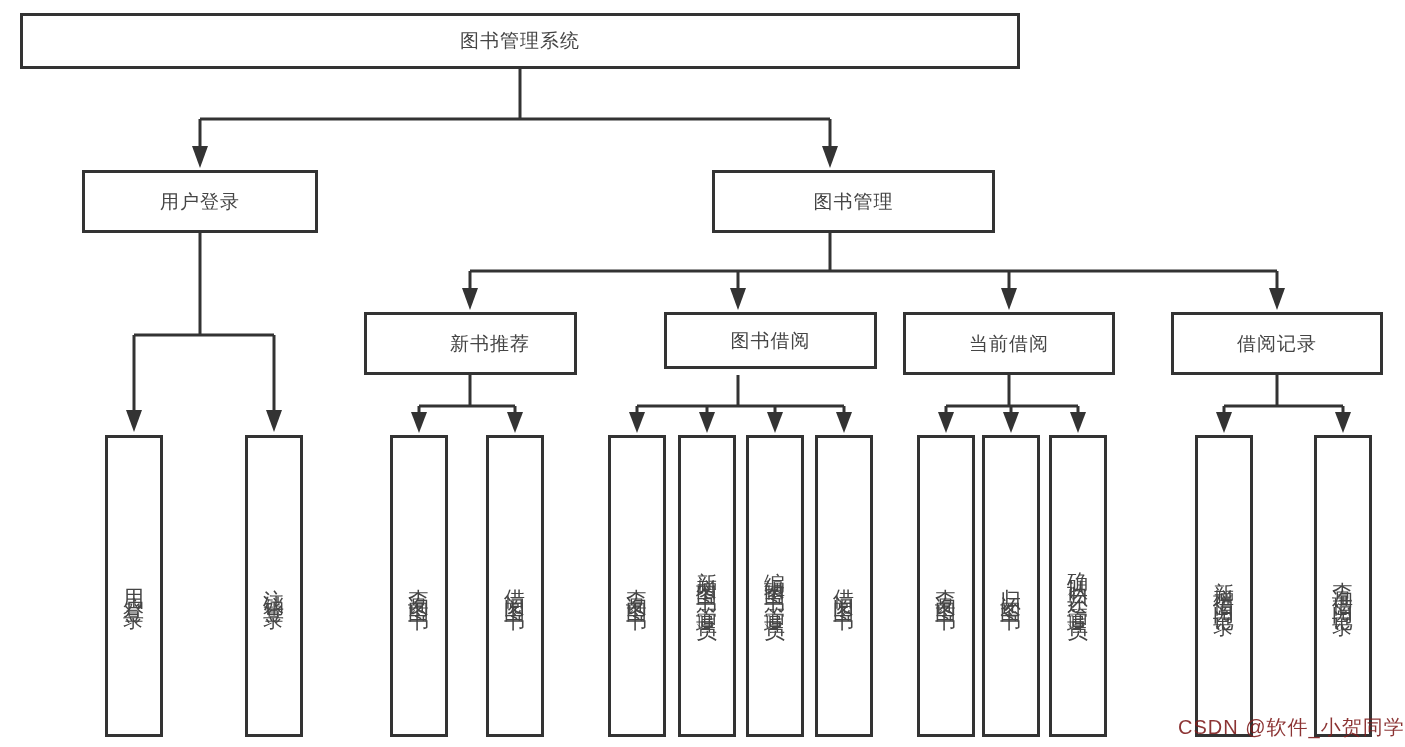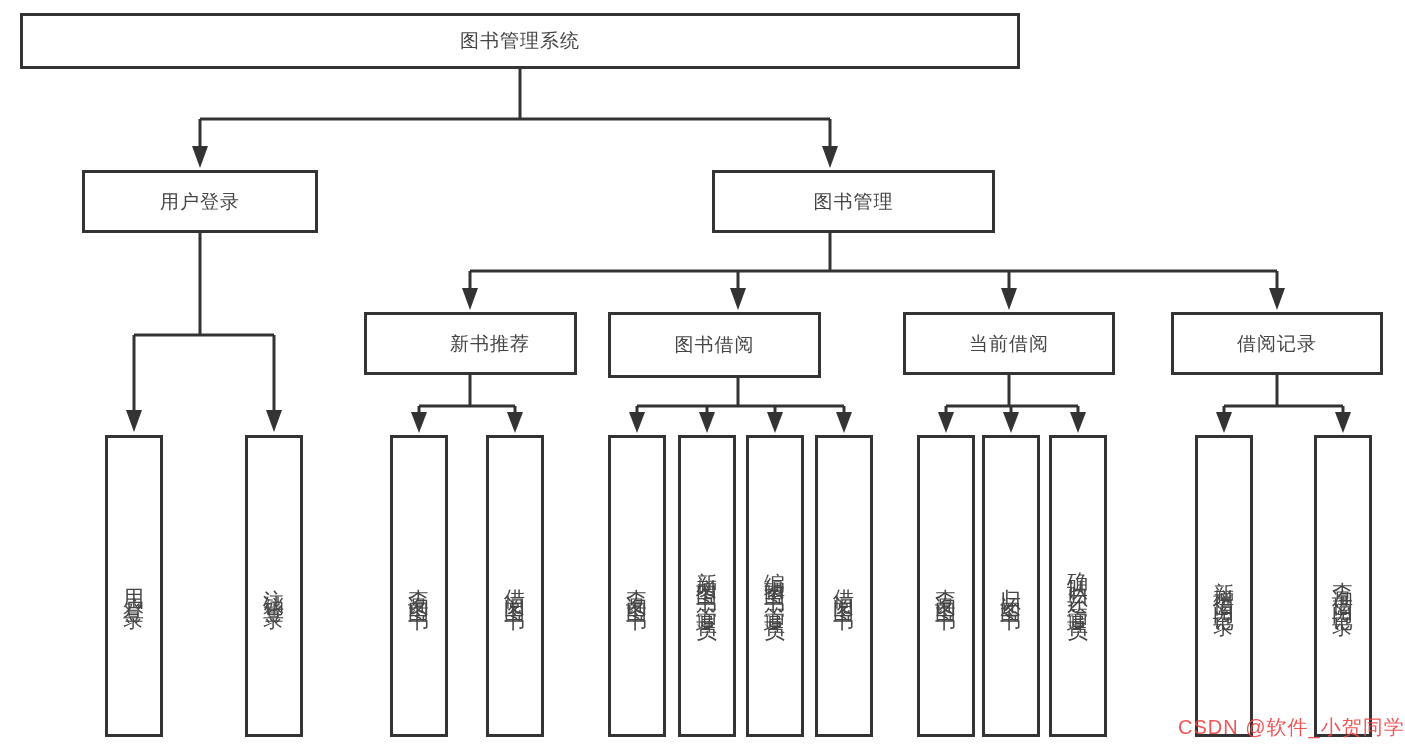--- a/index.html
+++ b/index.html
@@ -41,21 +41,21 @@
     text-orientation: mixed;
     font-size: 21px;
     letter-spacing: 7px;
     line-height: 1;
     text-align: center;
   }
   .watermark {
     position: absolute;
     z-index: 3;
     font-size: 20px;
-    color: #ef4444;
+    color: #7f1d1d;
     opacity: 0.9;
     white-space: nowrap;
     letter-spacing: 1px;
   }
 </style>
 </head>
 <body>
 
 <div class="canvas">
 
@@ -147,21 +147,21 @@
       <polygon points="1335,412 1351,412 1343,433"></polygon>
     </g>
   </svg>
 
   <div class="box h" style="left:20px; top:13px; width:1000px; height:56px;">图书管理系统</div>
 
   <div class="box h" style="left:82px; top:170px; width:236px; height:63px;">用户登录</div>
   <div class="box h" style="left:712px; top:170px; width:283px; height:63px;">图书管理</div>
 
   <div class="box h" style="left:364px; top:312px; width:213px; height:63px;padding-left:39px;">新书推荐</div>
-  <div class="box h" style="left:608px; top:312px; width:213px; height:66px;">图书借阅</div>
+  <div class="box h" style="left:664px; top:312px; width:213px; height:57px;">图书借阅</div>
   <div class="box h" style="left:903px; top:312px; width:212px; height:63px;">当前借阅</div>
   <div class="box h" style="left:1171px; top:312px; width:212px; height:63px;">借阅记录</div>
 
   <div class="box v" style="left:105px; top:435px; width:58px; height:302px;">用户登录</div>
   <div class="box v" style="left:245px; top:435px; width:58px; height:302px;">注销登录</div>
 
   <div class="box v" style="left:390px; top:435px; width:58px; height:302px;">查询图书</div>
   <div class="box v" style="left:486px; top:435px; width:58px; height:302px;">借阅图书</div>
 
   <div class="box v" style="left:608px; top:435px; width:58px; height:302px;">查询图书</div>

